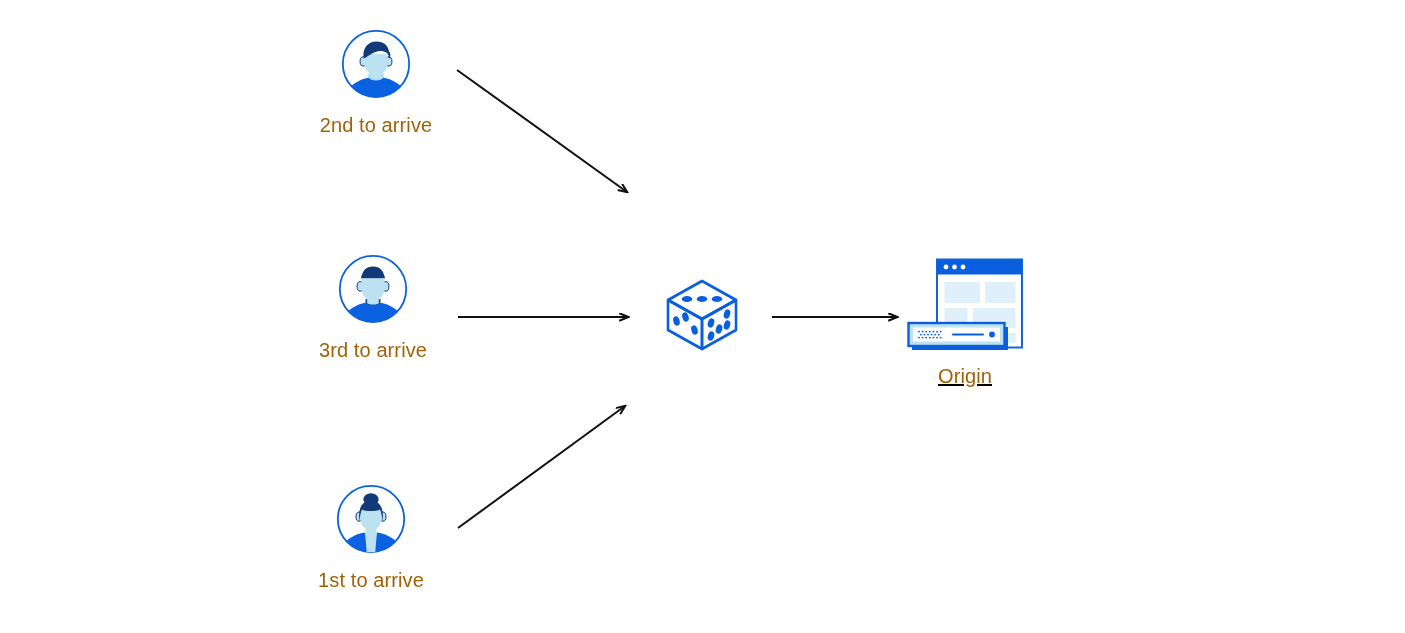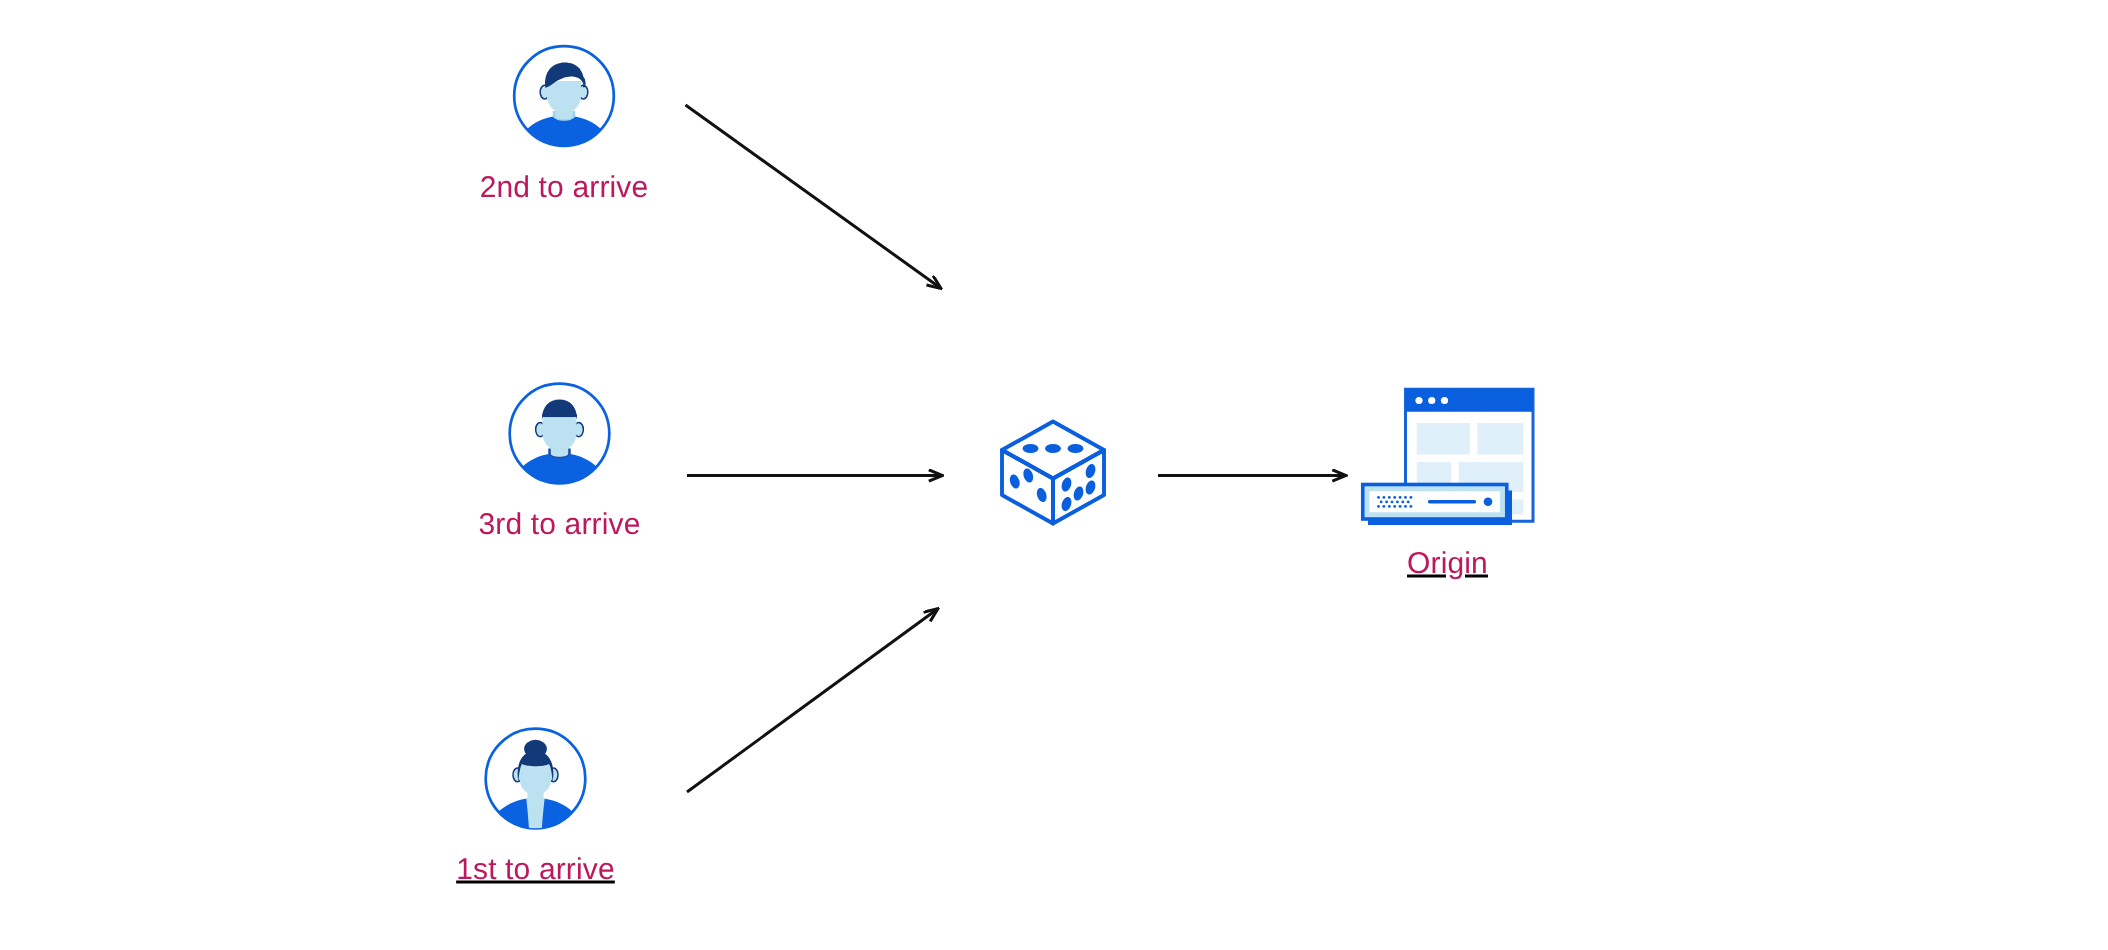--- a/index.html
+++ b/index.html
@@ -19,21 +19,21 @@
   }
   .node {
     position: absolute;
     display: flex;
     flex-direction: column;
     align-items: center;
   }
   .node-label {
     font-family: "Liberation Sans", sans-serif;
     font-size: 20px;
-    color: #be185d;
+    color: #a16207;
     line-height: 26px;
     white-space: nowrap;
     letter-spacing: 0.1px;
   }
   .avatar-wrap {
     width: 72px;
     height: 72px;
     margin-bottom: 12px;
   }
   .avatar-wrap svg { display: block; }
@@ -130,21 +130,21 @@
           <path d="M24.6 25.6 L47.4 25.6 L47.4 35.5 C47.4 42.8 42.4 47.2 36 47.2 C29.6 47.2 24.6 42.8 24.6 35.5 Z" fill="#BCE2F2"></path>
 
           <path d="M24.2 27.4 C24.2 17.6 29.4 13.4 36 13.4 C42.6 13.4 47.8 17.6 47.8 27.4 C47.8 25.2 46.4 23.6 44 23.1 L28 23.1 C25.6 23.6 24.2 25.2 24.2 27.4 Z" fill="#123A79"></path>
           <rect x="24.4" y="22.6" width="23.2" height="2.6" rx="1.2" fill="#123A79"></rect>
         </g>
       </svg>
     </div>
     <div class="node-label">3rd to arrive</div>
   </div>
 
-  <div class="node" style="left:287px; top:483px; width:140px;text-decoration:underline;">
+  <div class="node" style="left:301px; top:483px; width:140px;">
     <div class="avatar-wrap">
       <svg viewBox="0 0 72 72" width="72" height="72" xmlns="http://www.w3.org/2000/svg">
         <defs>
           <clipPath id="clipBot">
               <circle cx="36" cy="36" r="33.2"></circle>
             </clipPath>
         </defs>
         <circle cx="36" cy="36" r="33.2" fill="#ffffff" stroke="#0A62E0" stroke-width="1.8"></circle>
         <g clip-path="url(#clipBot)">
 

